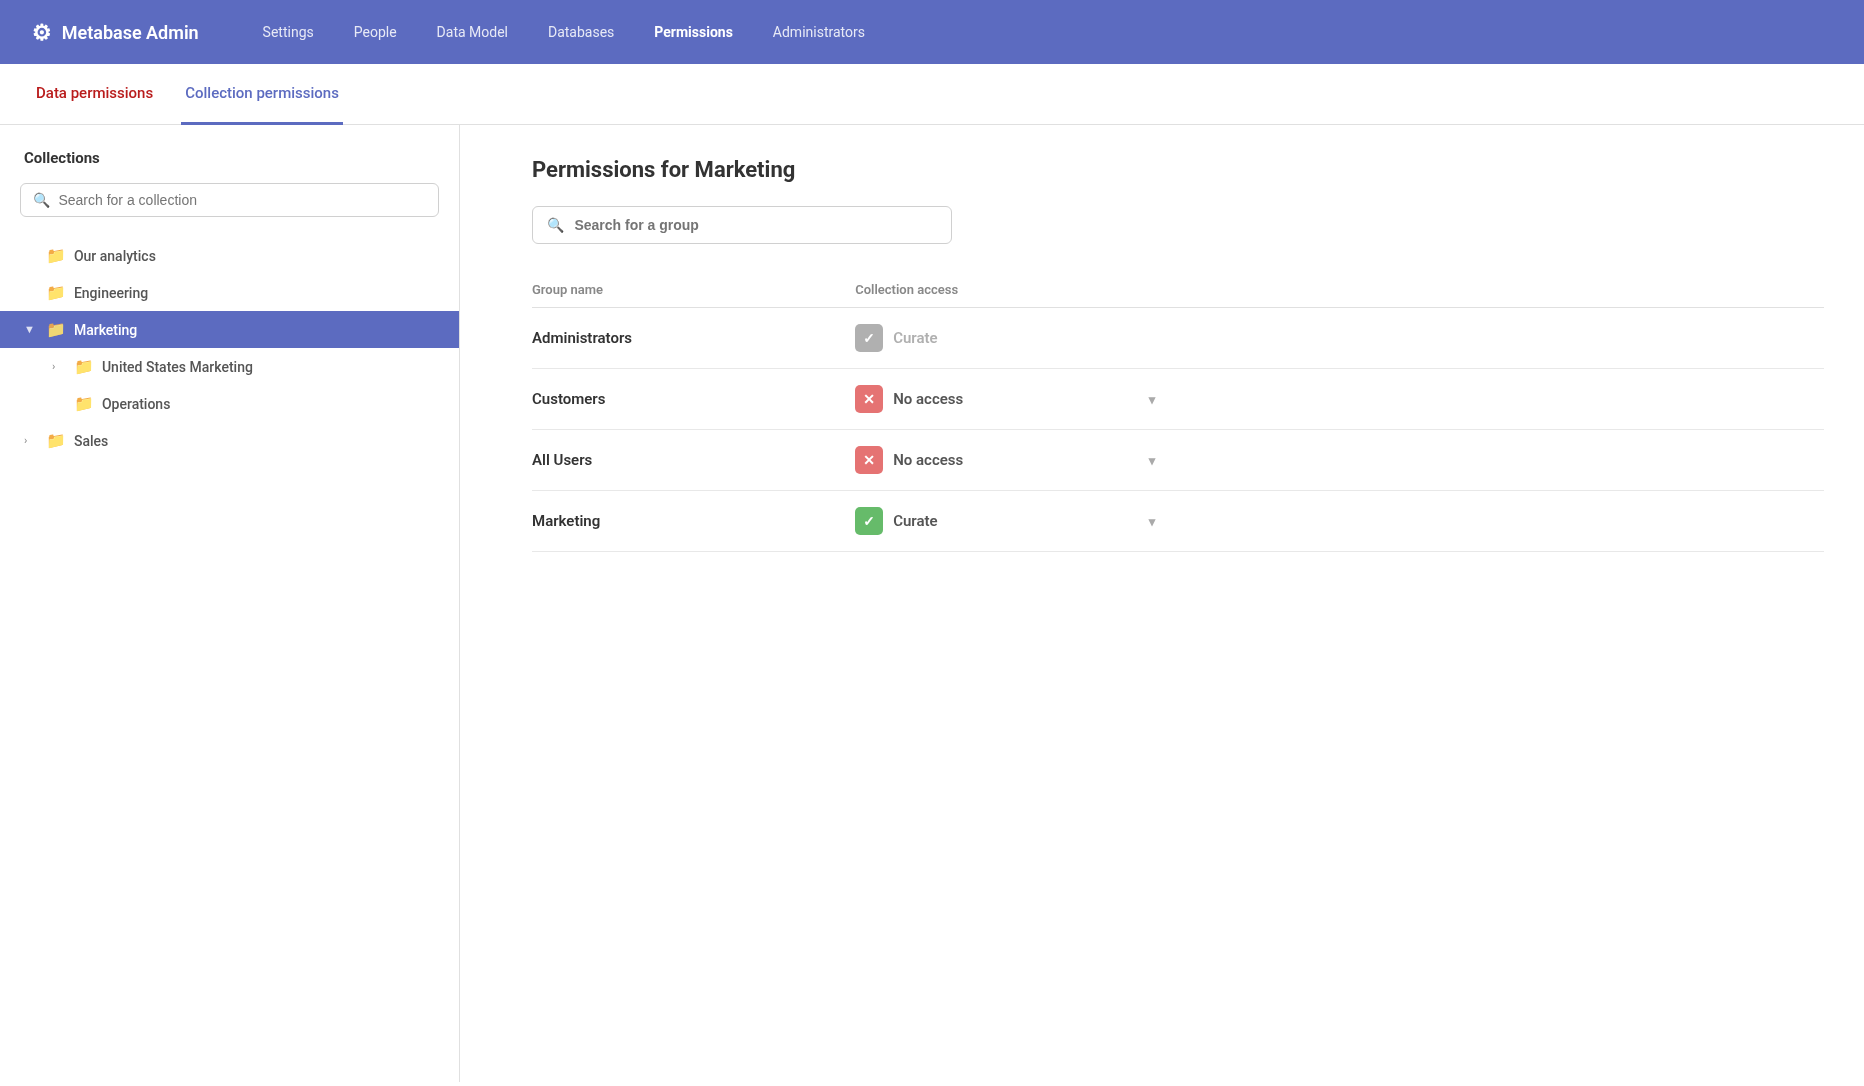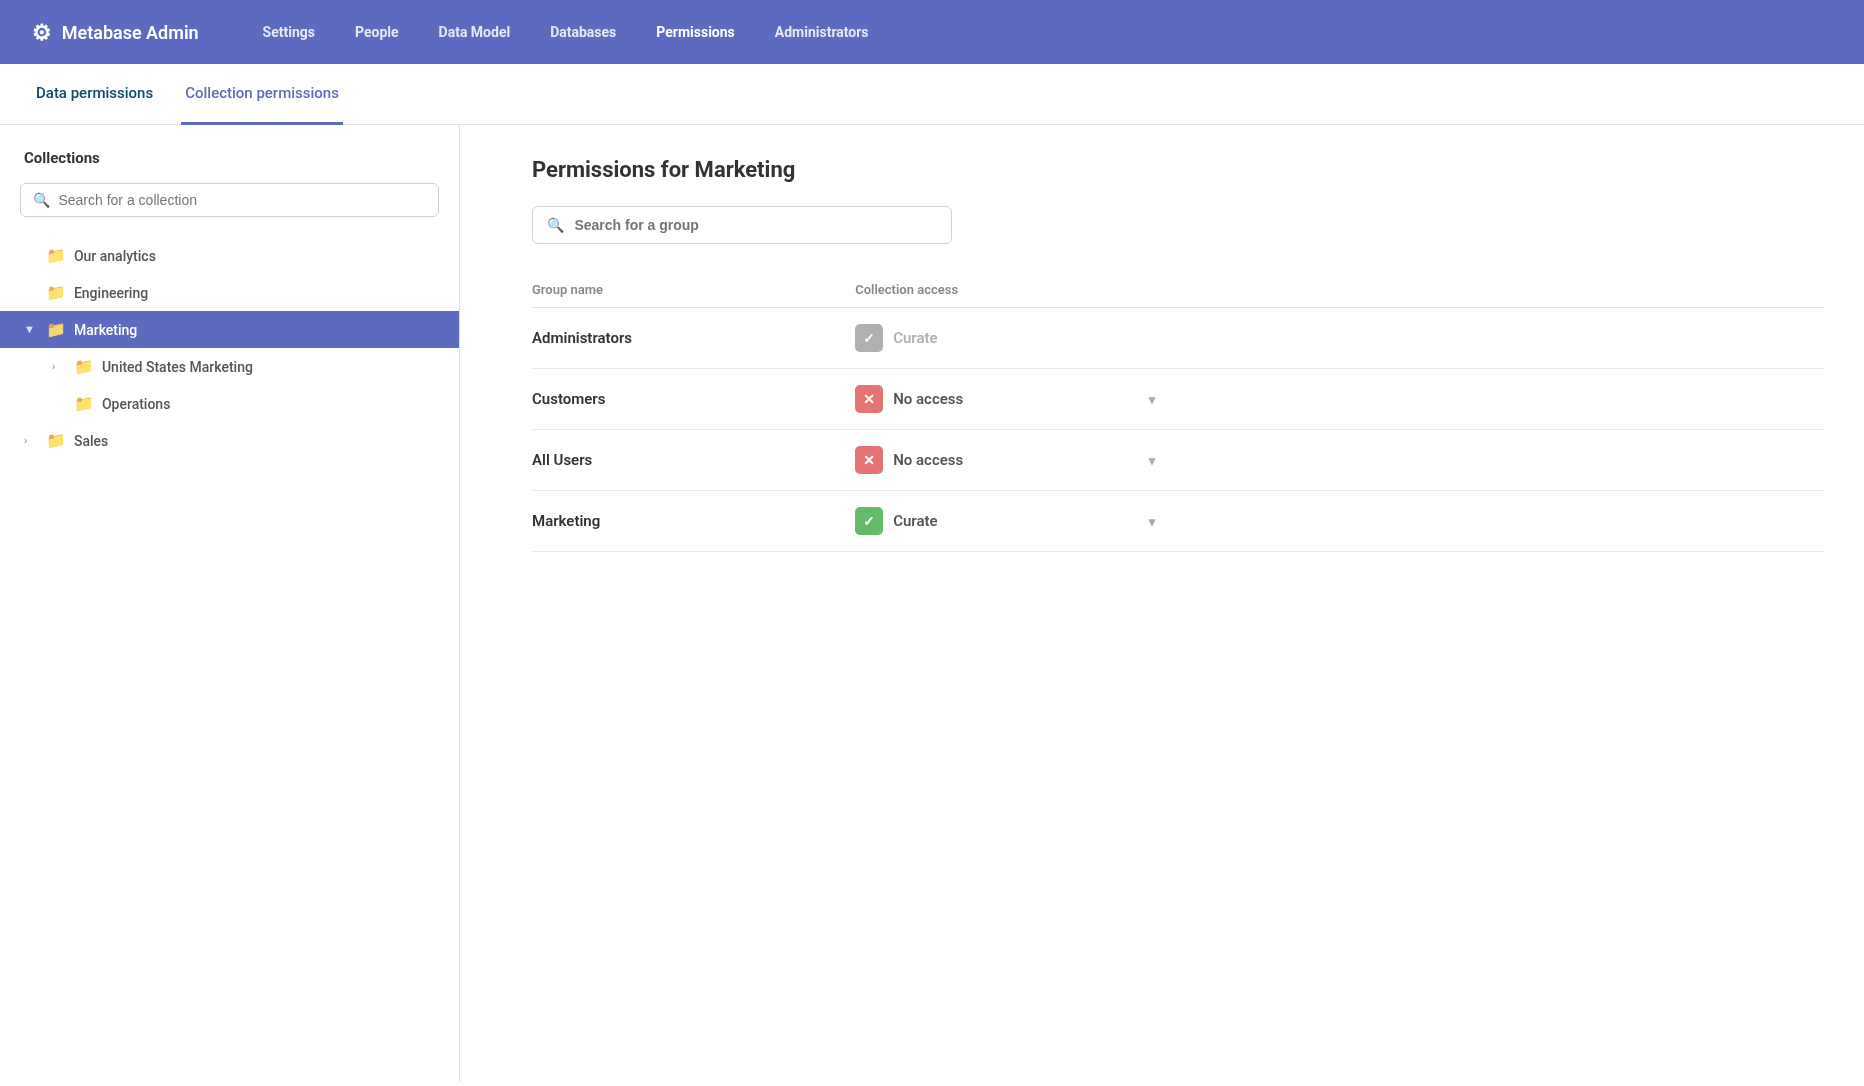--- a/index.html
+++ b/index.html
@@ -27,21 +27,21 @@
       font-size: 22px;
     }
     .header-nav {
       display: flex;
       gap: 8px;
       align-items: center;
     }
     .nav-item {
       color: rgba(255,255,255,0.85);
       font-size: 14px;
-      font-weight: 700;
+      font-weight: 400;
       padding: 8px 16px;
       border-radius: 4px;
       cursor: pointer;
       text-decoration: none;
     }
     .nav-item.active {
       color: white;
       font-weight: 700;
     }
 
@@ -56,21 +56,21 @@
       display: flex;
       border-bottom: 1px solid #e0e0e0;
       padding: 0 32px;
       background: white;
     }
     .tab {
       padding: 20px 4px;
       margin-right: 24px;
       font-size: 15px;
       font-weight: 500;
-      color: #0c4a6e;
+      color: #b91c1c;
       cursor: pointer;
       border-bottom: 3px solid transparent;
       margin-bottom: -1px;
     }
     .tab.active {
       color: #5c6bc0;
       border-bottom-color: #5c6bc0;
     }
 
     

